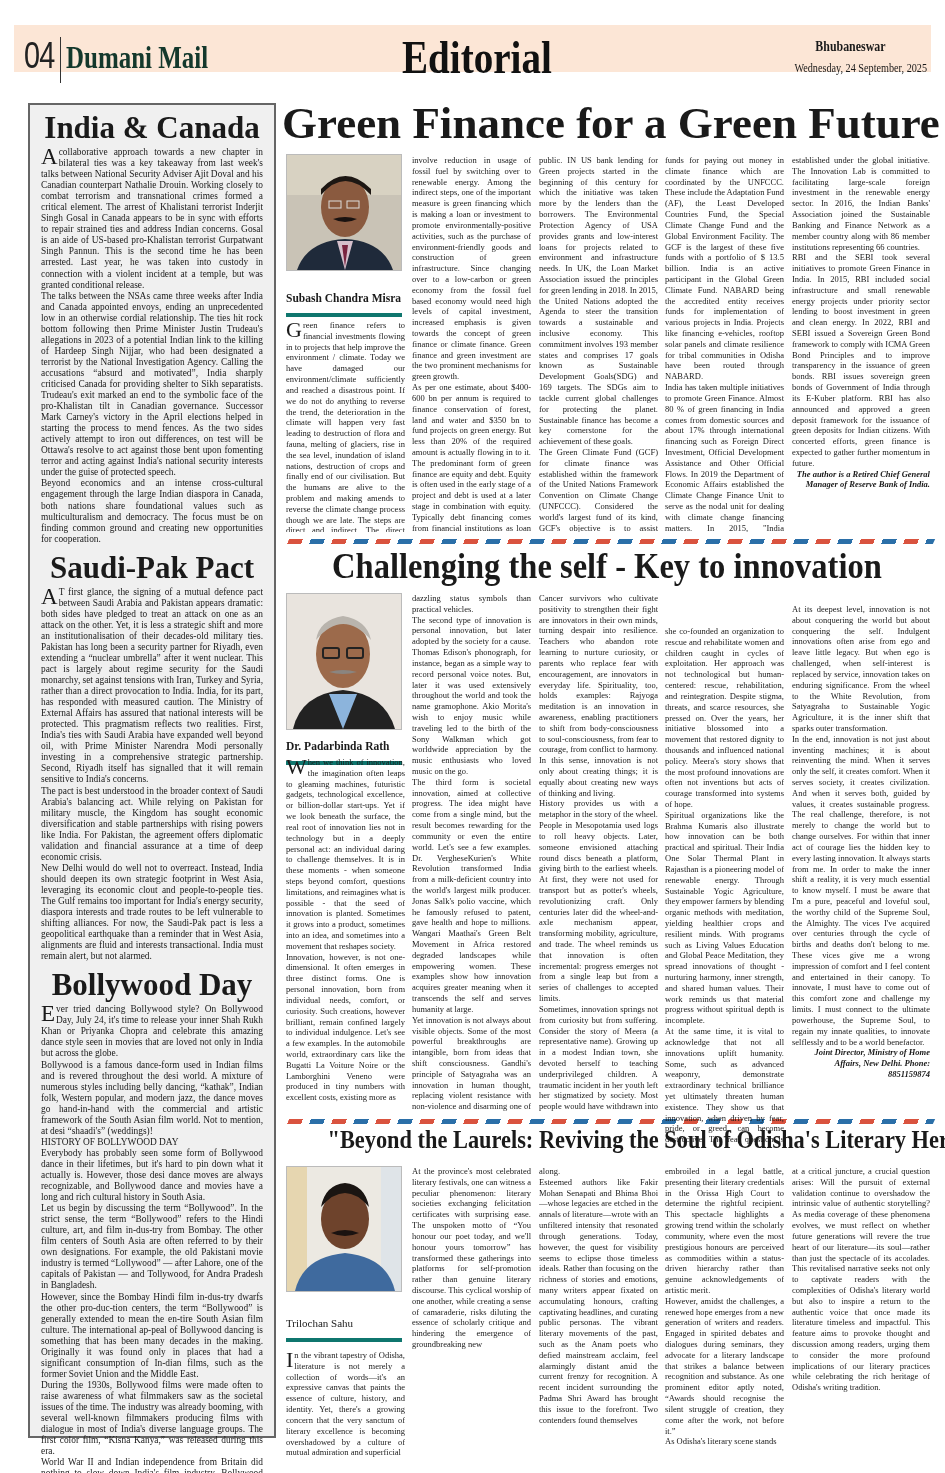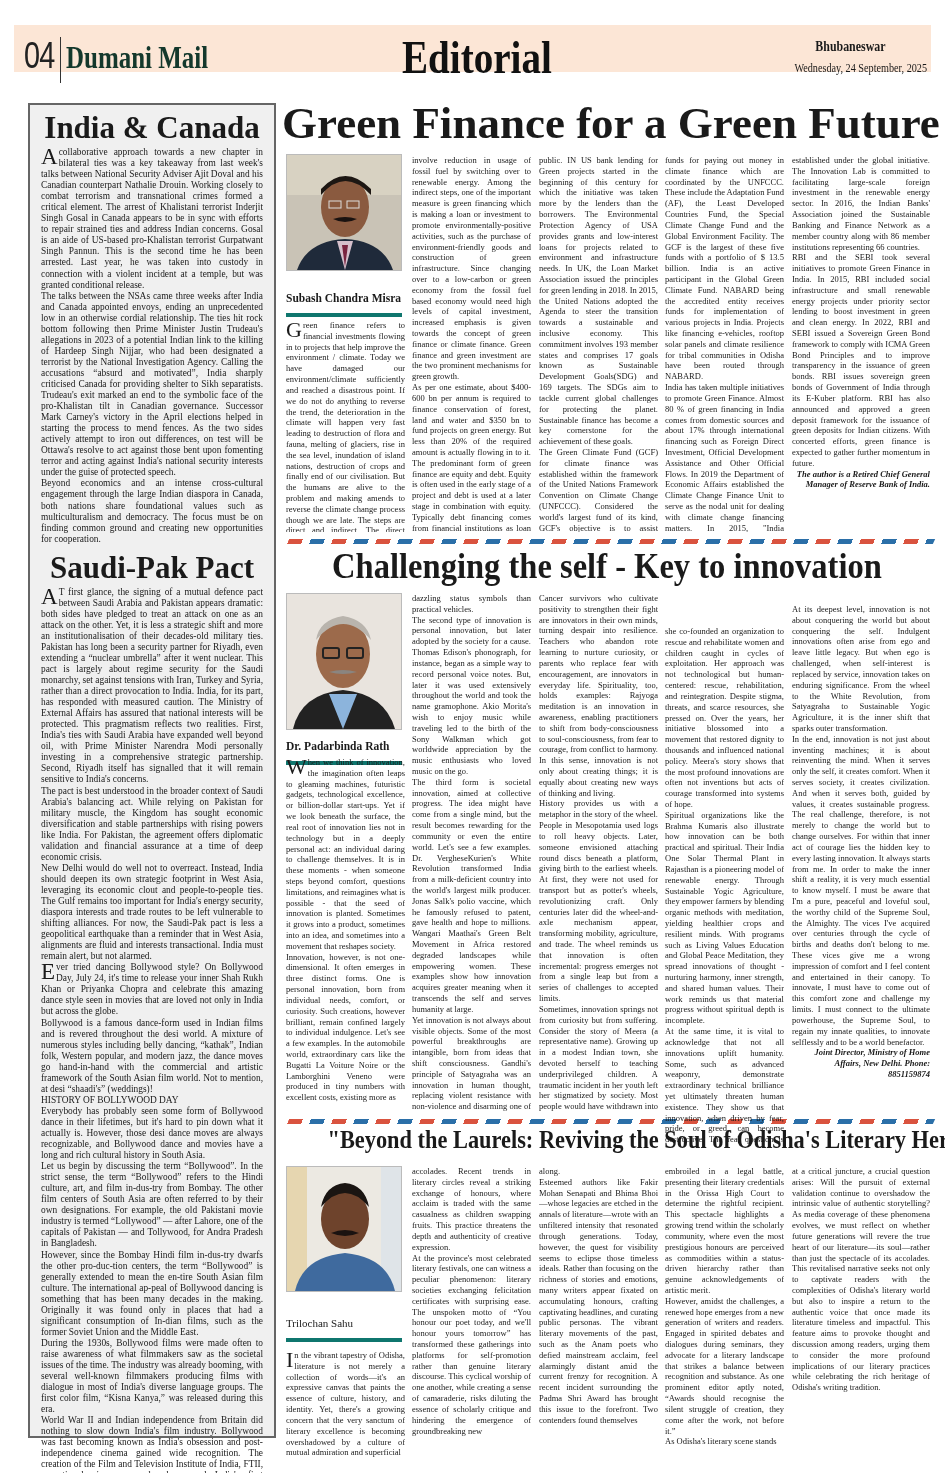--- a/index.html
+++ b/index.html
@@ -52,20 +52,21 @@
       <p><span class="dropcap">A</span><span> collaborative approach towards a new chapter in bilateral ties was a key takeaway from last week's talks between National Security Adviser Ajit Doval and his Canadian counterpart Nathalie Drouin. Working closely to combat terrorism and transnational crimes formed a critical element. The arrest of Khalistani terrorist Inderjit Singh Gosal in Canada appears to be in sync with efforts to repair strained ties and address Indian concerns. Gosal is an aide of US-based pro-Khalistan terrorist Gurpatwant Singh Pannun. This is the second time he has been arrested. Last year, he was taken into custody in connection with a violent incident at a temple, but was granted conditional release.</span></p>
       <p><span>The talks between the NSAs came three weeks after India and Canada appointed envoys, ending an unprecedented low in an otherwise cordial relationship. The ties hit rock bottom following then Prime Minister Justin Trudeau's allegations in 2023 of a potential Indian link to the killing of Hardeep Singh Nijjar, who had been designated a terrorist by the National Investigation Agency. Calling the accusations “absurd and motivated”, India sharply criticised Canada for providing shelter to Sikh separatists. Trudeau's exit marked an end to the symbolic face of the pro-Khalistan tilt in Canadian governance. Successor Mark Carney's victory in the April elections helped in starting the process to mend fences. As the two sides actively attempt to iron out differences, on test will be Ottawa's resolve to act against those bent upon fomenting terror and acting against India's national security interests under the guise of protected speech.</span></p>
       <p><span>Beyond economics and an intense cross-cultural engagement through the large Indian diaspora in Canada, both nations share foundational values such as multiculturalism and democracy. The focus must be on finding common ground and creating new opportunities for cooperation.</span></p>
     </div>
     <div class="side-head">Saudi-Pak Pact</div>
     <div class="side-body">
       <p><span class="dropcap">A</span><span>T first glance, the signing of a mutual defence pact between Saudi Arabia and Pakistan appears dramatic: both sides have pledged to treat an attack on one as an attack on the other. Yet, it is less a strategic shift and more an institutionalisation of their decades-old military ties. Pakistan has long been a security partner for Riyadh, even extending a “nuclear umbrella” after it went nuclear. This pact is largely about regime security for the Saudi monarchy, set against tensions with Iran, Turkey and Syria, rather than a direct provocation to India. India, for its part, has responded with measured caution. The Ministry of External Affairs has assured that national interests will be protected. This pragmatism reflects two realities. First, India's ties with Saudi Arabia have expanded well beyond oil, with Prime Minister Narendra Modi personally investing in a comprehensive strategic partnership. Second, Riyadh itself has signalled that it will remain sensitive to India's concerns.</span></p>
       <p><span>The pact is best understood in the broader context of Saudi Arabia's balancing act. While relying on Pakistan for military muscle, the Kingdom has sought economic diversification and stable partnerships with rising powers like India. For Pakistan, the agreement offers diplomatic validation and financial assurance at a time of deep economic crisis.</span></p>
       <p><span>New Delhi would do well not to overreact. Instead, India should deepen its own strategic footprint in West Asia, leveraging its economic clout and people-to-people ties. The Gulf remains too important for India's energy security, diaspora interests and trade routes to be left vulnerable to shifting alliances. For now, the Saudi-Pak pact is less a geopolitical earthquake than a reminder that in West Asia, alignments are fluid and interests transactional. India must remain alert, but not alarmed.</span></p>
     </div>
+    <div class="side-head">Bollywood Day</div>
     <div class="side-body">
       <p><span class="dropcap">E</span><span>ver tried dancing Bollywood style? On Bollywood Day, July 24, it's time to release your inner Shah Rukh Khan or Priyanka Chopra and celebrate this amazing dance style seen in movies that are loved not only in India but across the globe.</span></p>
       <p><span>Bollywood is a famous dance-form used in Indian films and is revered throughout the desi world. A mixture of numerous styles including belly dancing, “kathak”, Indian folk, Western popular, and modern jazz, the dance moves go hand-in-hand with the commercial and artistic framework of the South Asian film world. Not to mention, at desi “shaadi's” (weddings)!</span></p>
       <p><span>HISTORY OF BOLLYWOOD DAY</span></p>
       <p><span>Everybody has probably seen some form of Bollywood dance in their lifetimes, but it's hard to pin down what it actually is. However, those desi dance moves are always recognizable, and Bollywood dance and movies have a long and rich cultural history in South Asia.</span></p>
       <p><span>Let us begin by discussing the term “Bollywood”. In the strict sense, the term “Bollywood” refers to the Hindi culture, art, and film in-dus-try from Bombay. The other film centers of South Asia are often referred to by their own designations. For example, the old Pakistani movie industry is termed “Lollywood” — after Lahore, one of the capitals of Pakistan — and Tollywood, for Andra Pradesh in Bangladesh.</span></p>
       <p><span>However, since the Bombay Hindi film in-dus-try dwarfs the other pro-duc-tion centers, the term “Bollywood” is generally extended to mean the en-tire South Asian film culture. The international ap-peal of Bollywood dancing is something that has been many decades in the making. Originally it was found only in places that had a significant consumption of In-dian films, such as the former Soviet Union and the Middle East.</span></p>
       <p><span>During the 1930s, Bollywood films were made often to raise awareness of what filmmakers saw as the societal issues of the time. The industry was already booming, with several well-known filmmakers producing films with dialogue in most of India's diverse language groups. The first color film, “Kisna Kanya,” was released during this era.</span></p>
       <p><span>World War II and Indian independence from Britain did nothing to slow down India's film industry. Bollywood was fast becoming known as India's obsession and post-independence cinema gained wide recognition. The creation of the Film and Television Institute of India, FTII, a national cinema awards show, and India's first International Film Festival rocketed Bollywood to the world stage. But a few years ago it started to become popular in Europe, and today it is rising in popularity in the US, and Canada. Today, dance schools that teach this style can be found in most major cities!</span></p>
     </div>
@@ -164,21 +165,20 @@
     </div>
     <div class="col" style="left: 792px; top: 593px; width: 138px; height: 519px; overflow: hidden; margin-top: 11px;">
       <p><span>At its deepest level, innovation is not about conquering the world but about conquering the self. Indulgent innovations often arise from ego and leave little legacy. But when ego is challenged, when self-interest is replaced by service, innovation takes on enduring significance. From the wheel to the White Revolution, from Satyagraha to Sustainable Yogic Agriculture, it is the inner shift that sparks outer transformation.</span></p>
       <p><span>In the end, innovation is not just about inventing machines; it is about reinventing the mind. When it serves only the self, it creates comfort. When it serves society, it creates civilization. And when it serves both, guided by values, it creates sustainable progress. The real challenge, therefore, is not merely to change the world but to change ourselves. For within that inner act of courage lies the hidden key to every lasting innovation. It always starts from me. In order to make the inner shift a reality, it is very much essential to know myself. I must be aware that I'm a pure, peaceful and loveful soul, the worthy child of the Supreme Soul, the Almighty. The vices I've acquired over centuries through the cycle of births and deaths don't belong to me. These vices give me a wrong impression of comfort and I feel content and entertained in their canopy. To innovate, I must have to come out of this comfort zone and challenge my limits. I must connect to the ultimate powerhouse, the Supreme Soul, to regain my innate qualities, to innovate selflessly and to be a world benefactor.</span></p>
       <p class="sig">Joint Director, Ministry of Home Affairs, New Delhi. Phone: 8851159874</p>
     </div>
     <div class="col" style="left: 286px; top: 1350px; width: 119px; height: 120px; overflow: hidden;">
       <p><span class="dc2">I</span><span>n the vibrant tapestry of Odisha, literature is not merely a collection of words—it's an expressive canvas that paints the essence of culture, history, and identity. Yet, there's a growing concern that the very sanctum of literary excellence is becoming overshadowed by a culture of mutual admiration and superficial</span></p>
     </div>
     <div class="col" style="left: 412px; top: 1166px; width: 119px; height: 304px; overflow: hidden;">
-      <p><span>accolades. Recent trends in literary circles reveal a striking exchange of honours, where acclaim is traded with the same casualness as children swapping fruits. This practice threatens the depth and authenticity of creative expression.</span></p>
       <p><span>At the province's most celebrated literary festivals, one can witness a peculiar phenomenon: literary societies exchanging felicitation certificates with surprising ease. The unspoken motto of “You honour our poet today, and we'll honour yours tomorrow” has transformed these gatherings into platforms for self-promotion rather than genuine literary discourse. This cyclical worship of one another, while creating a sense of camaraderie, risks diluting the essence of scholarly critique and hindering the emergence of groundbreaking new</span></p>
     </div>
     <div class="col" style="left: 539px; top: 1166px; width: 119px; height: 304px; overflow: hidden;">
       <p><span>along.</span></p>
       <p><span>Esteemed authors like Fakir Mohan Senapati and Bhima Bhoi—whose legacies are etched in the annals of literature—wrote with an unfiltered intensity that resonated through generations. Today, however, the quest for visibility seems to eclipse those timeless ideals. Rather than focusing on the richness of stories and emotions, many writers appear fixated on accumulating honours, crafting captivating headlines, and curating public personas. The vibrant literary movements of the past, such as the Anam poets who defied mainstream acclaim, feel alarmingly distant amid the current frenzy for recognition. A recent incident surrounding the Padma Shri Award has brought this issue to the forefront. Two contenders found themselves</span></p>
     </div>
     <div class="col" style="left: 665px; top: 1166px; width: 119px; height: 304px; overflow: hidden;">
       <p><span>embroiled in a legal battle, presenting their literary credentials in the Orissa High Court to determine the rightful recipient. This spectacle highlights a growing trend within the scholarly community, where even the most prestigious honours are perceived as commodities within a status-driven hierarchy rather than genuine acknowledgements of artistic merit.</span></p>
       <p><span>However, amidst the challenges, a renewed hope emerges from a new generation of writers and readers. Engaged in spirited debates and dialogues during seminars, they advocate for a literary landscape that strikes a balance between recognition and substance. As one prominent editor aptly noted, “Awards should recognise the silent struggle of creation, they come after the work, not before it.”</span></p>
       <p><span>As Odisha's literary scene stands</span></p>

